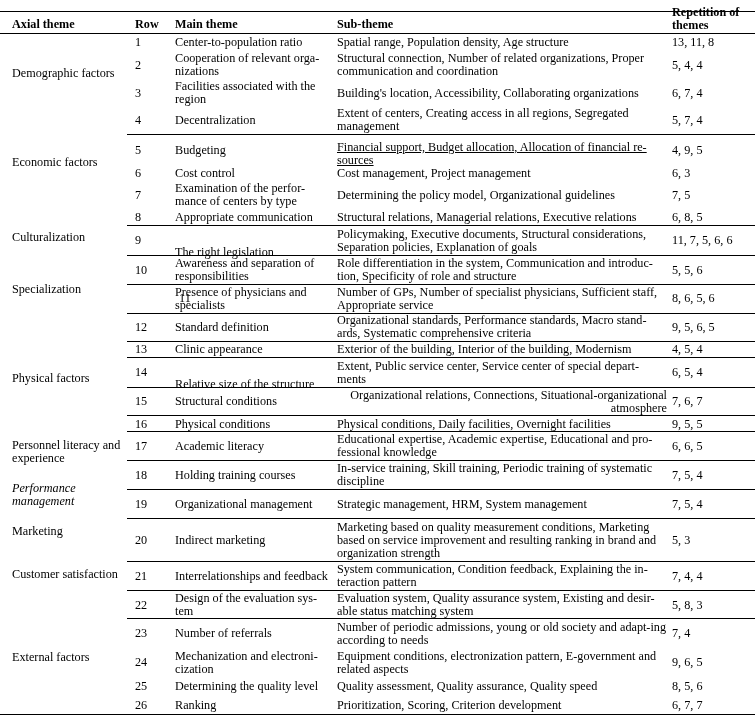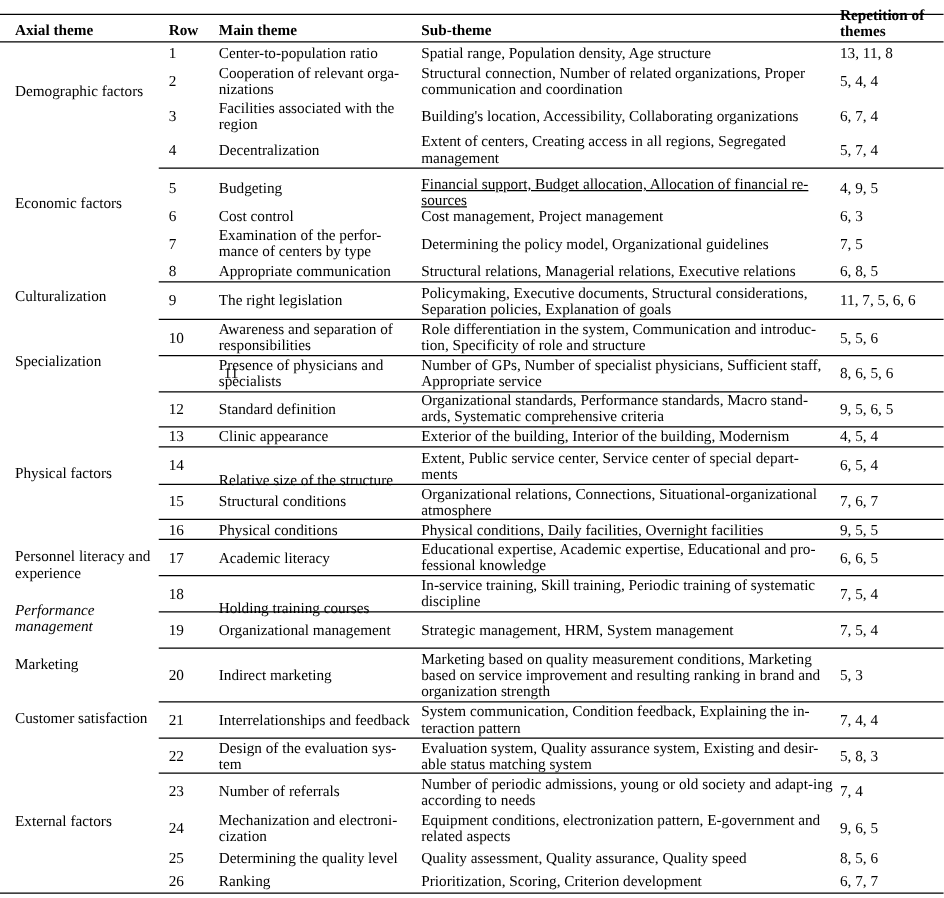--- a/index.html
+++ b/index.html
@@ -156,21 +156,21 @@
           <span>Structural relations, Managerial relations, Executive relations</span>
         </div>
         <div class="cell vcenter c-rep" style="top: 0px; height: 16px;">
           <span>6, 8, 5</span>
         </div>
       </div>
       <div class="row" style="top: 226px; height: 29px;">
         <div class="cell vcenter c-row" style="top: 0px; height: 29px;">
           <span>9</span>
         </div>
-        <div class="cell vcenter c-main" style="top: 0px; height: 29px; text-align: right;">
+        <div class="cell vcenter c-main" style="top: 12px; height: 29px; text-align: right;">
           <span>The right legislation</span>
         </div>
         <div class="cell vcenter c-sub" style="top: 0px; height: 29px;">
           <span>Policymaking, Executive documents, Structural considerations, Separation policies, Explanation of goals</span>
         </div>
         <div class="cell vcenter c-rep" style="top: 0px; height: 29px;">
           <span>11, 7, 5, 6, 6</span>
         </div>
       </div>
       <div class="row" style="top: 256px; height: 28px;">
@@ -236,21 +236,21 @@
         <div class="cell vcenter c-main" style="top: 12px; height: 29px;">
           <span>Relative size of the structure</span>
         </div>
         <div class="cell vcenter c-sub" style="top: 0px; height: 29px;">
           <span>Extent, Public service center, Service center of special depart-ments</span>
         </div>
         <div class="cell vcenter c-rep" style="top: 0px; height: 29px;">
           <span>6, 5, 4</span>
         </div>
       </div>
-      <div class="row" style="top: 387px; height: 29px;">
+      <div class="row" style="top: 387px; height: 29px; text-align: right;">
         <div class="cell vcenter c-row" style="top: 0px; height: 29px;">
           <span>15</span>
         </div>
         <div class="cell vcenter c-main" style="top: 0px; height: 29px;">
           <span>Structural conditions</span>
         </div>
         <div class="cell vcenter c-sub" style="top: 0px; height: 29px;">
           <span>Organizational relations, Connections, Situational-organizational atmosphere</span>
         </div>
         <div class="cell vcenter c-rep" style="top: 0px; height: 29px;">
@@ -282,21 +282,21 @@
           <span>Educational expertise, Academic expertise, Educational and pro-fessional knowledge</span>
         </div>
         <div class="cell vcenter c-rep" style="top: 0px; height: 28px;">
           <span>6, 6, 5</span>
         </div>
       </div>
       <div class="row" style="top: 461px; height: 28px;">
         <div class="cell vcenter c-row" style="top: 0px; height: 28px;">
           <span>18</span>
         </div>
-        <div class="cell vcenter c-main" style="top: 0px; height: 28px; margin-top: 11px;">
+        <div class="cell vcenter c-main" style="top: 0px; height: 28px;">
           <span>Holding training courses</span>
         </div>
         <div class="cell vcenter c-sub" style="top: 0px; height: 28px;">
           <span>In-service training, Skill training, Periodic training of systematic discipline</span>
         </div>
         <div class="cell vcenter c-rep" style="top: 0px; height: 28px;">
           <span>7, 5, 4</span>
         </div>
       </div>
       <div class="row" style="top: 490px; height: 29px;">

